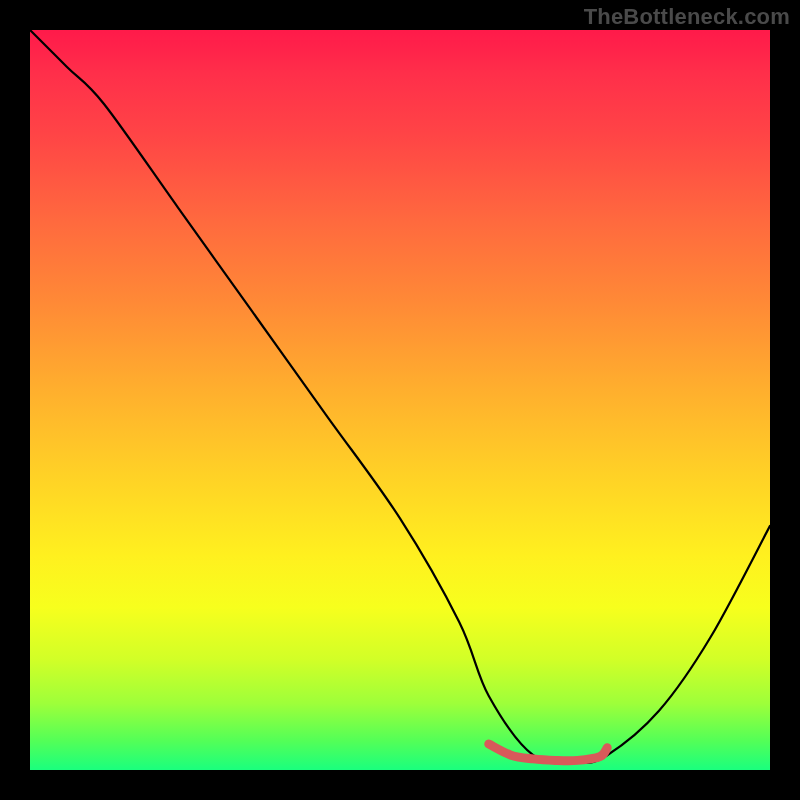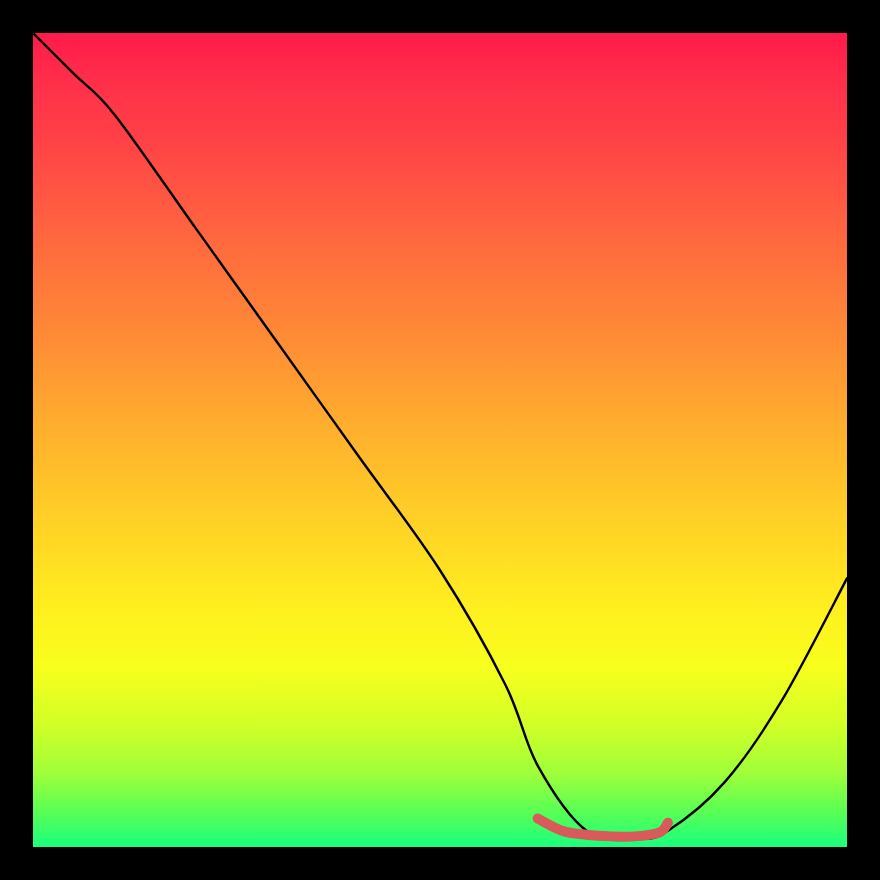--- a/index.html
+++ b/index.html
@@ -64,20 +64,21 @@
     top: 0;
     width: 100%;
     height: 100%;
   }
 </style>
 </head>
 <body>
 
 <div class="frame">
 
+  <div class="watermark">TheBottleneck.com</div>
 
   <div class="plot-area">
     <div class="gradient"></div>
 
     <svg class="curve" viewBox="0 0 740 740" preserveAspectRatio="none">
       <path id="main-curve" fill="none" stroke="#000" stroke-width="2.2" stroke-linecap="round" stroke-linejoin="round" d="M 0.00 0.00 C 6.17 6.17, 24.67 24.67, 37.00 37.00 C 49.33 49.33, 55.50 50.57, 74.00 74.00 C 92.50 97.43, 123.33 143.07, 148.00 177.60 C 172.67 212.13, 197.33 246.67, 222.00 281.20 C 246.67 315.73, 271.33 350.27, 296.00 384.80 C 320.67 419.33, 347.80 453.87, 370.00 488.40 C 392.20 522.93, 414.40 562.40, 429.20 592.00 C 444.00 621.60, 446.47 643.80, 458.80 666.00 C 471.13 688.20, 488.40 714.10, 503.20 725.20 C 518.00 736.30, 535.27 732.60, 547.60 732.60 C 559.93 732.60, 563.63 733.83, 577.20 725.20 C 590.77 716.57, 611.73 700.53, 629.00 680.80 C 646.27 661.07, 662.30 637.63, 680.80 606.80 C 699.30 575.97, 730.13 514.30, 740.00 495.80"></path>
       <path id="highlight-curve" fill="none" stroke="#d85a5a" stroke-width="9" stroke-linecap="round" stroke-linejoin="round" d="M 458.80 714.10 C 462.50 715.95, 473.60 722.73, 481.00 725.20 C 488.40 727.67, 495.80 728.04, 503.20 728.90 C 510.60 729.76, 518.00 730.13, 525.40 730.38 C 532.80 730.63, 540.20 731.00, 547.60 730.38 C 555.00 729.76, 564.87 728.78, 569.80 726.68 C 574.73 724.58, 575.97 719.28, 577.20 717.80"></path>
     </svg>
   </div>
 

